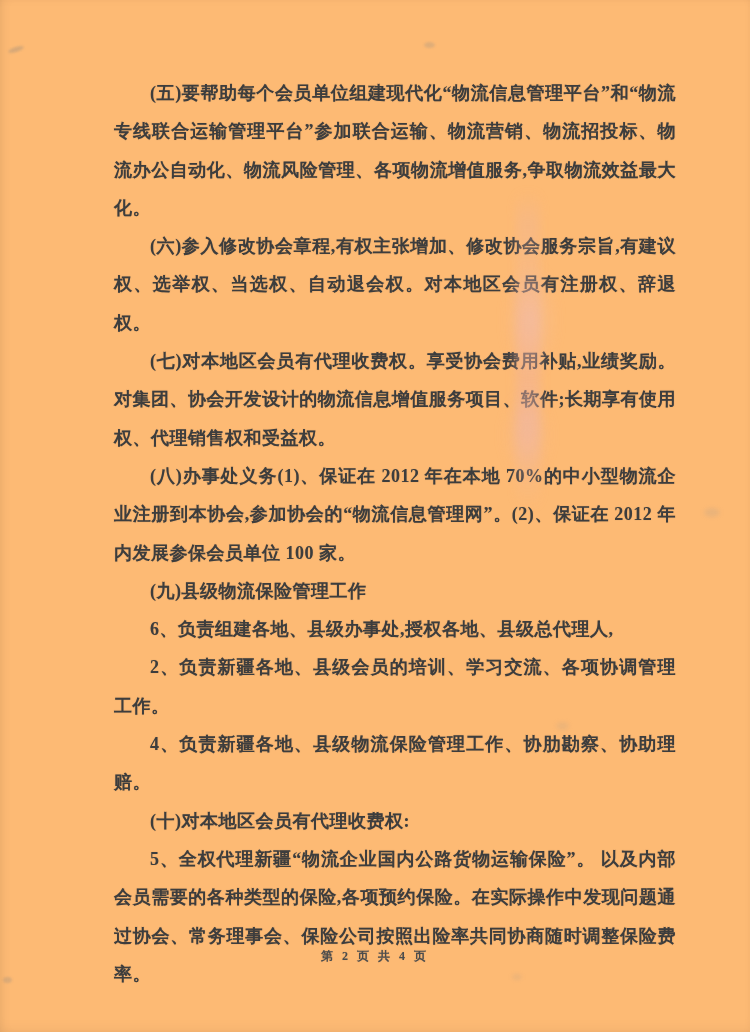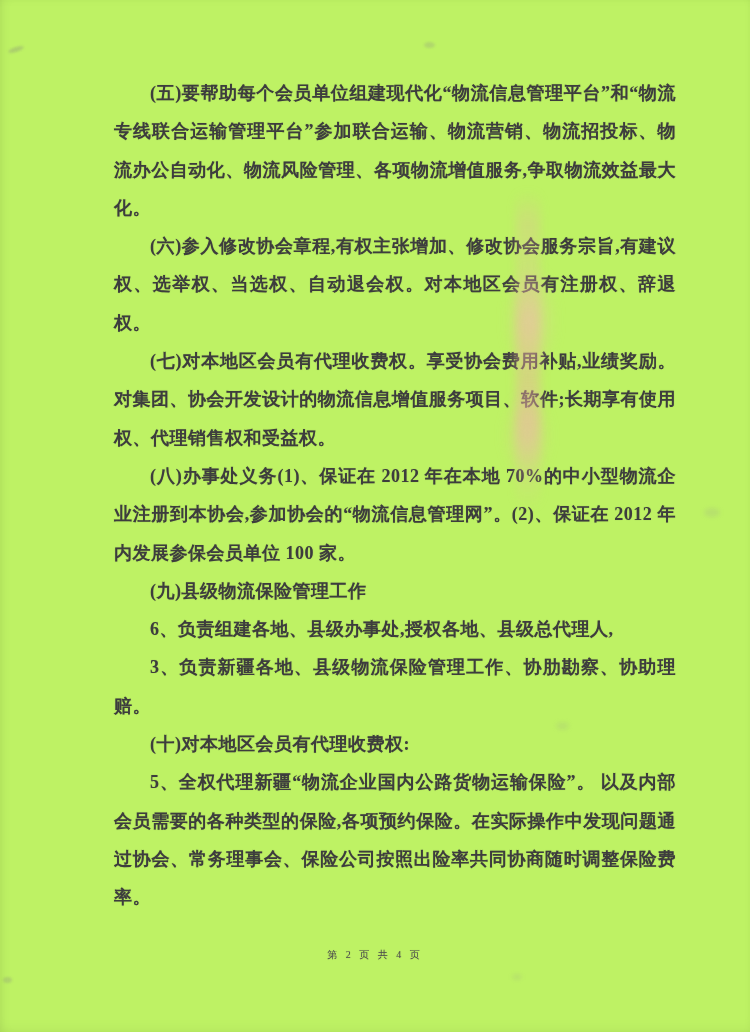--- a/index.html
+++ b/index.html
@@ -8,21 +8,21 @@
     width: 750px;
     height: 1032px;
     overflow: hidden;
     background: #f6f6f4;
     font-family: "Liberation Serif", "DejaVu Serif", serif;
   }
   .scan-page {
     position: relative;
     width: 750px;
     height: 1032px;
-    background: #bef264;
+    background: #fdba74;
     box-shadow:
       inset 8px 0 14px -10px rgba(0,0,0,0.14),
       inset -6px 0 12px -10px rgba(0,0,0,0.08),
       inset 0 -10px 18px -14px rgba(0,0,0,0.10),
       inset 0 8px 14px -12px rgba(0,0,0,0.06);
     overflow: hidden;
   }
   .content {
     position: absolute;
     left: 114px;
@@ -40,24 +40,24 @@
     margin: 0;
     padding: 0;
     text-indent: 2em;
   }
   .page-footer {
     position: absolute;
     top: 948px;
     left: 0;
     width: 100%;
     text-align: center;
-    font-size: 10px;
+    font-size: 12px;
     letter-spacing: 3px;
     color: #4c4c4c;
-    font-weight: 400;
+    font-weight: 700;
     text-shadow: 0 0 1px rgba(76,76,76,0.3);
   }
   
   .stain-streak {
     position: absolute;
     left: 516px;
     top: 190px;
     width: 24px;
     height: 320px;
     border-radius: 12px;
@@ -107,21 +107,22 @@
 
 <div class="scan-page">
 
   <div class="content">
     <p>(五)要帮助每个会员单位组建现代化“物流信息管理平台”和“物流专线联合运输管理平台”参加联合运输、物流营销、物流招投标、物流办公自动化、物流风险管理、各项物流增值服务,争取物流效益最大化。</p>
     <p>(六)参入修改协会章程,有权主张增加、修改协会服务宗旨,有建议权、选举权、当选权、自动退会权。对本地区会员有注册权、辞退权。</p>
     <p>(七)对本地区会员有代理收费权。享受协会费用补贴,业绩奖励。对集团、协会开发设计的物流信息增值服务项目、软件;长期享有使用权、代理销售权和受益权。</p>
     <p>(八)办事处义务(1)、保证在 2012 年在本地 70%的中小型物流企业注册到本协会,参加协会的“物流信息管理网”。(2)、保证在 2012 年内发展参保会员单位 100 家。</p>
     <p>(九)县级物流保险管理工作</p>
     <p>6、负责组建各地、县级办事处,授权各地、县级总代理人,</p>
-    <p>3、负责新疆各地、县级物流保险管理工作、协肋勘察、协助理赔。</p>
+    <p>2、负责新疆各地、县级会员的培训、学习交流、各项协调管理工作。</p>
+    <p>4、负责新疆各地、县级物流保险管理工作、协肋勘察、协助理赔。</p>
     <p>(十)对本地区会员有代理收费权:</p>
     <p>5、全权代理新疆“物流企业国内公路货物运输保险”。 以及内部会员需要的各种类型的保险,各项预约保险。在实际操作中发现问题通过协会、常务理事会、保险公司按照出险率共同协商随时调整保险费率。</p>
   </div>
 
   <div class="page-footer">第 2 页 共 4 页</div>
 
   <div class="stain-streak"></div>
   <div class="stain-blob-upper"></div>
   <div class="stain-blob-lower"></div>
   <div class="speck speck-top-left"></div>

